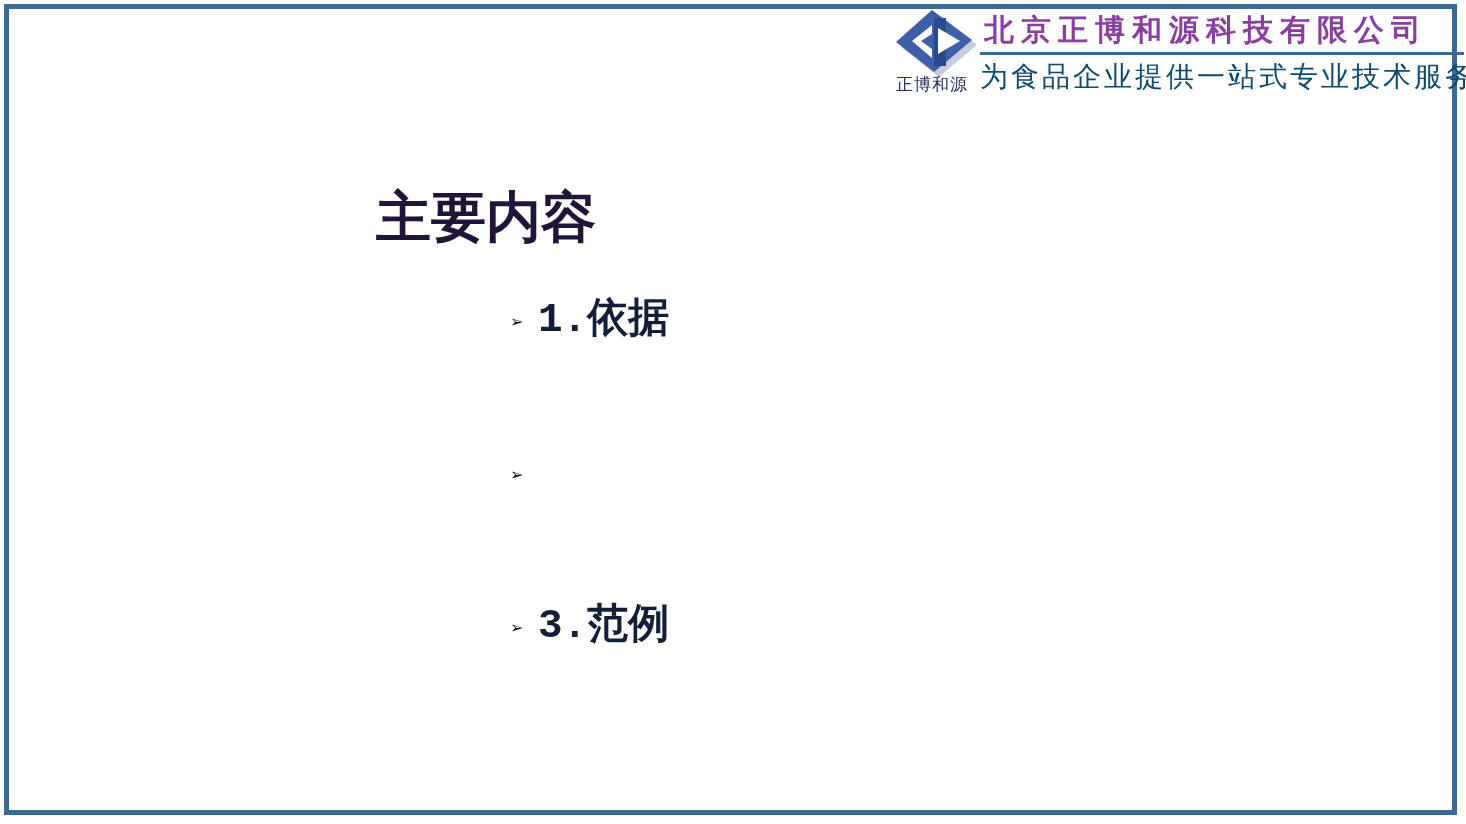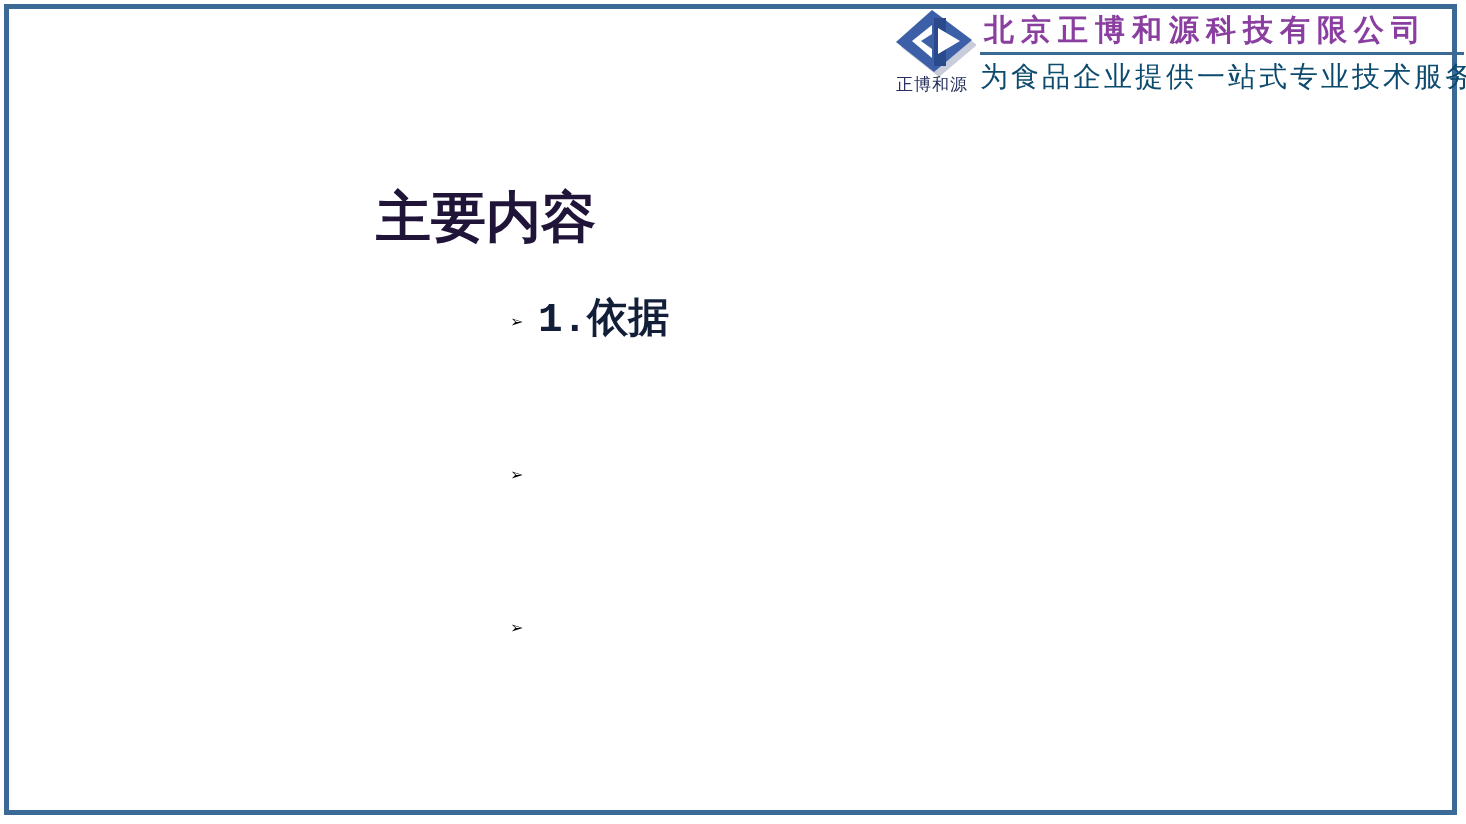--- a/index.html
+++ b/index.html
@@ -201,17 +201,18 @@
       <span class="bullet-marker">➢</span>
       <span class="bullet-label">1.依据</span>
     </li>
 
     <li class="bullet-item">
       <span class="bullet-marker">➢</span>
     </li>
 
     <li class="bullet-item">
       <span class="bullet-marker">➢</span>
+      <span class="bullet-label">3.范例</span>
     </li>
 
   </ul>
 
 </div>
 
 </body></html>

